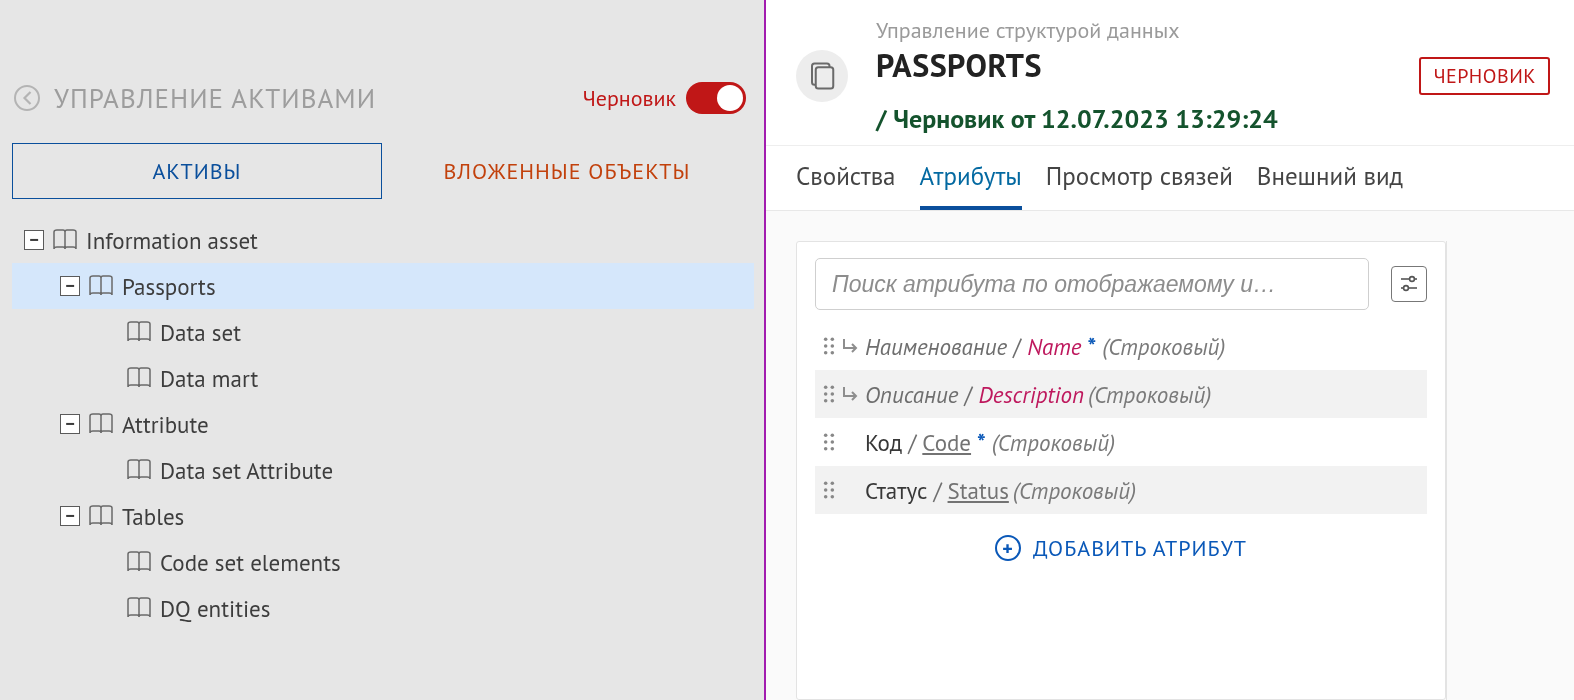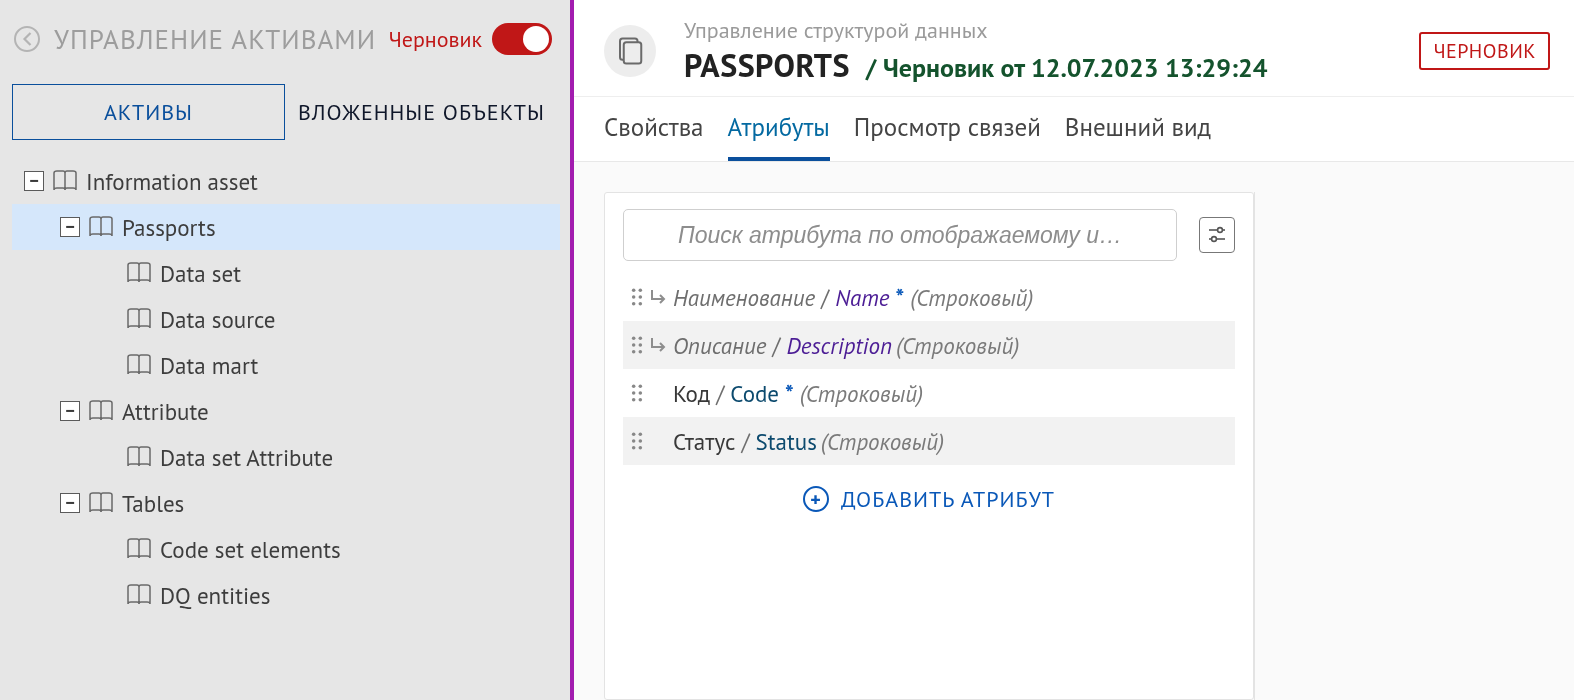--- a/index.html
+++ b/index.html
@@ -10,25 +10,26 @@
     color: #333;
     display: flex;
     width: 1574px;
     height: 700px;
     overflow: hidden;
     background: #fff;
   }
 
   
   .sidebar {
-    width: 574px;
+    width: 766px;
     background: #e6e6e6;
-    border-right: 4px solid #a21caf;
+    border-right: 2px solid #a21caf;
     display: flex;
     flex-direction: column;
+    justify-content: center;
   }
   .sidebar-header {
     display: flex;
     align-items: center;
     justify-content: space-between;
     padding: 22px 18px 18px 14px;
   }
   .sb-title-wrap {
     display: flex;
     align-items: center;
@@ -78,21 +79,21 @@
     display: flex;
     gap: 0;
     padding: 10px 12px 4px 12px;
   }
   .sb-tab {
     flex: 1;
     text-align: center;
     padding: 13px 6px;
     font-size: 22px;
     letter-spacing: 1px;
-    color: #0f172a;
+    color: #c2410c;
     cursor: pointer;
     border: 1px solid transparent;
   }
   .sb-tab.active {
     color: #0a4f9c;
     border: 1px solid #0a4f9c;
     background: #e6e6e6;
   }
 
   
@@ -225,21 +226,20 @@
   .attr-search {
     flex:1;
     border: 1px solid #cfcfcf;
     border-radius: 5px;
     height: 52px;
     padding: 0 16px;
     font-size: 23px;
     font-style: italic;
     color: #1d4ed8;
     background:#fff;
-    text-align:center;
   }
   .attr-search::placeholder { color:#8d8d8d; font-style: italic; }
   .attr-filter {
     width: 36px; height:36px;
     border:1.5px solid #777;
     border-radius:4px;
     display:flex;align-items:center;justify-content:center;
     color:#555;
     cursor:pointer;
   }
@@ -262,22 +262,22 @@
   .arrow-in {
     width:20px;height:20px;color:#8e8e8e;
     flex-shrink:0;
   }
   .attr-cell {
     white-space: nowrap;
   }
   .attr-ru { font-style: italic; color:#6e6e6e; }
   .attr-ru.plain { font-style: normal; color:#383838; }
   .attr-sep { color:#6e6e6e; padding: 0 2px; }
-  .attr-en { font-style: italic; color:#4c1d95; }
-  .attr-en.plain { font-style: normal; color:#0c4a6e; }
+  .attr-en { font-style: italic; color:#be185d; }
+  .attr-en.plain { font-style: normal; color:#737373;text-decoration:underline; }
   .star { color:#0a58b8; font-weight:700; padding:0 2px; }
   .attr-type { font-style: italic; color:#7a7a7a; }
 
   .add-attr {
     display:flex; align-items:center; justify-content:center;
     gap: 12px;
     color:#0a58b8;
     font-size:22px;
     letter-spacing:1px;
     padding-top: 20px;
@@ -332,28 +332,20 @@
         </svg>
         <span class="tree-label">Passports</span>
       </div>
       <div class="tree-row">
         <span class="tree-indent w2"></span>
         <span class="tree-exp blank"></span>
         <svg class="tree-icon" viewBox="0 0 26 22">
           <path d="M2 3 C2 2 3 1 5 1 L11 1 C12 1 13 2 13 3 L13 20 C13 19 12 18 11 18 L5 18 C3 18 2 19 2 20 Z M24 3 C24 2 23 1 21 1 L15 1 C14 1 13 2 13 3 L13 20 C13 19 14 18 15 18 L21 18 C23 18 24 19 24 20 Z" fill="none" stroke="currentColor" stroke-width="1.5"></path>
         </svg>
         <span class="tree-label">Data set</span>
-      </div>
-      <div class="tree-row">
-        <span class="tree-indent w2"></span>
-        <span class="tree-exp blank"></span>
-        <svg class="tree-icon" viewBox="0 0 26 22">
-          <path d="M2 3 C2 2 3 1 5 1 L11 1 C12 1 13 2 13 3 L13 20 C13 19 12 18 11 18 L5 18 C3 18 2 19 2 20 Z M24 3 C24 2 23 1 21 1 L15 1 C14 1 13 2 13 3 L13 20 C13 19 14 18 15 18 L21 18 C23 18 24 19 24 20 Z" fill="none" stroke="currentColor" stroke-width="1.5"></path>
-        </svg>
-        <span class="tree-label">Data source</span>
       </div>
       <div class="tree-row">
         <span class="tree-indent w2"></span>
         <span class="tree-exp blank"></span>
         <svg class="tree-icon" viewBox="0 0 26 22">
           <path d="M2 3 C2 2 3 1 5 1 L11 1 C12 1 13 2 13 3 L13 20 C13 19 12 18 11 18 L5 18 C3 18 2 19 2 20 Z M24 3 C24 2 23 1 21 1 L15 1 C14 1 13 2 13 3 L13 20 C13 19 14 18 15 18 L21 18 C23 18 24 19 24 20 Z" fill="none" stroke="currentColor" stroke-width="1.5"></path>
         </svg>
         <span class="tree-label">Data mart</span>
       </div>
       <div class="tree-row">

